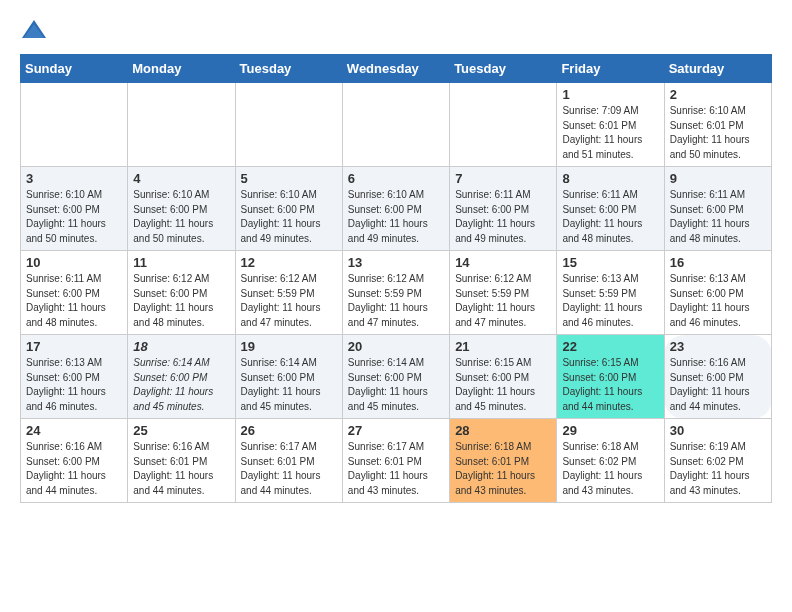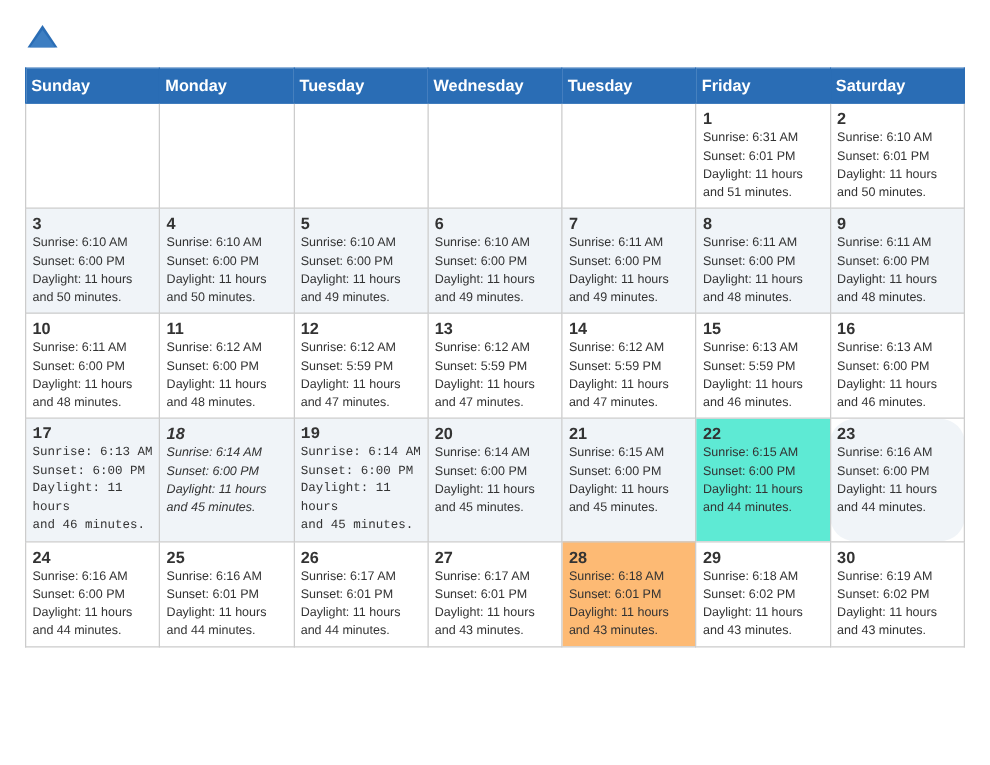--- a/index.html
+++ b/index.html
@@ -131,21 +131,21 @@
     </thead>
     <tbody id="calendar-body">
     <tr>
           <td class="empty-cell"></td>
           <td class="empty-cell"></td>
           <td class="empty-cell"></td>
           <td class="empty-cell"></td>
           <td class="empty-cell"></td>
           <td style="background: rgb(255, 255, 255);">
             <span class="day-num">1</span>
-            <div class="day-info" style="white-space: pre-line;">Sunrise: 6:31 AM
+            <div class="day-info" style="white-space: pre-line;">Sunrise: 7:09 AM
 Sunset: 6:01 PM
 Daylight: 11 hours
 and 51 minutes.</div>
           </td>
           <td style="background: rgb(255, 255, 255);">
             <span class="day-num">2</span>
             <div class="day-info" style="white-space: pre-line;">Sunrise: 6:10 AM
 Sunset: 6:01 PM
 Daylight: 11 hours
 and 50 minutes.</div>
@@ -247,35 +247,35 @@
           </td>
           <td style="background: rgb(255, 255, 255);">
             <span class="day-num">16</span>
             <div class="day-info" style="white-space: pre-line;">Sunrise: 6:13 AM
 Sunset: 6:00 PM
 Daylight: 11 hours
 and 46 minutes.</div>
           </td>
         </tr>
         <tr>
-          <td style="background: rgb(240, 244, 248); font-family: Liberation Mono, monospace;">
+          <td style="background: rgb(240, 244, 248);">
             <span class="day-num">17</span>
             <div class="day-info" style="white-space: pre-line;">Sunrise: 6:13 AM
 Sunset: 6:00 PM
 Daylight: 11 hours
 and 46 minutes.</div>
           </td>
           <td style="background: rgb(240, 244, 248); font-style: italic;">
             <span class="day-num">18</span>
             <div class="day-info" style="white-space: pre-line;">Sunrise: 6:14 AM
 Sunset: 6:00 PM
 Daylight: 11 hours
 and 45 minutes.</div>
           </td>
-          <td style="background: rgb(240, 244, 248); font-family: Liberation Mono, monospace;">
+          <td style="background: rgb(240, 244, 248);">
             <span class="day-num">19</span>
             <div class="day-info" style="white-space: pre-line;">Sunrise: 6:14 AM
 Sunset: 6:00 PM
 Daylight: 11 hours
 and 45 minutes.</div>
           </td>
           <td style="background: rgb(240, 244, 248);">
             <span class="day-num">20</span>
             <div class="day-info" style="white-space: pre-line;">Sunrise: 6:14 AM
 Sunset: 6:00 PM

